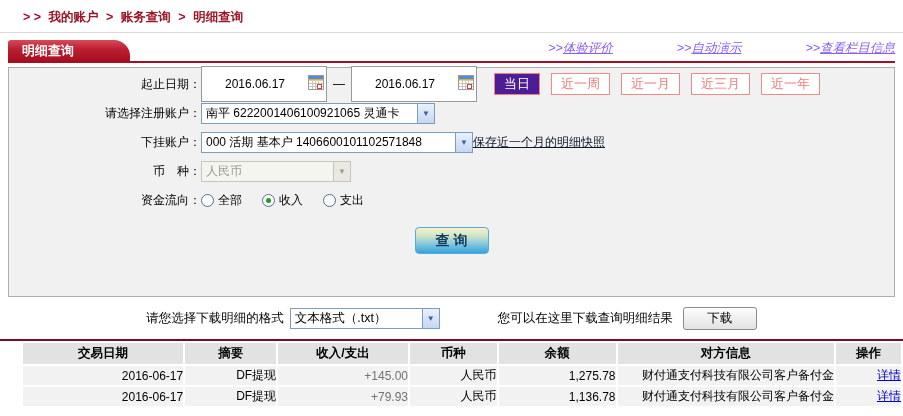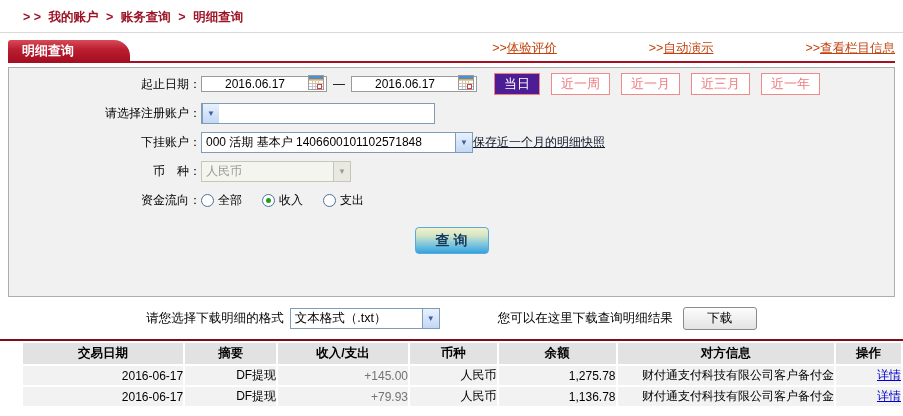--- a/index.html
+++ b/index.html
@@ -13,30 +13,30 @@
   .bc-item { cursor:pointer; }
 
   
   .tabrow { margin:7px 8px 0 8px; display:flex; justify-content:space-between;
     align-items:flex-end; border-bottom:2px solid #a60f22; }
   .tab { width:122px; height:21px; line-height:21px; padding-left:14px; color:#fff;
     font-weight:bold; font-size:13px;
     background:linear-gradient(180deg,#d84a57 0%,#bb1e31 45%,#a60f22 100%);
     border-radius:3px 16px 0 0; }
   .toplinks { display:flex; align-items:center; padding-bottom:4px; }
-  .toplink { margin-left:92px; color:#c2410c; font-size:12.5px; cursor:pointer; white-space:nowrap; }
+  .toplink { margin-left:64px; color:#8b5cf6; font-size:12.5px; cursor:pointer; white-space:nowrap;font-style:italic; }
   .toplink .lbl { text-decoration:underline; }
 
   
   .panel { margin:4px 8px 0 8px; border:1px solid #adadad; background:#f1f1f1;
     padding:5px 0 14px 0; height:230px; }
   .frow { display:flex; align-items:center; margin-bottom:7px; height:22px; }
   .flabel { width:192px; text-align:right; flex:0 0 192px; }
 
-  .datebox { width:126px; height:16px; background:#fff; border:1px solid #9a9a9a;
+  .datebox { width:126px; height:36px; background:#fff; border:1px solid #9a9a9a;
     display:flex; align-items:center; margin-right:6px; }
   .datebox .dtxt { flex:1; text-align:center; font-size:12px; }
   .datebox .cal { flex:0 0 16px; margin-right:2px; cursor:pointer; }
   .datesep { margin:0 6px 0 0; }
 
   .qbtn { height:22px; line-height:20px; padding:0 9px; margin-left:11px; background:#fff;
     border:1px solid #f08a8a; color:#ef7b7b; font-size:13px; text-align:center; cursor:pointer; }
   .qbtn.active { background:#4c1d95; color:#fff; border-color:#f57e7e; }
 
   .sel { height:21px; background:#fff; border:1px solid #7f9db9; display:flex;
@@ -150,20 +150,21 @@
       <span class="qbtn active">当日</span>
       <span class="qbtn">近一周</span>
       <span class="qbtn">近一月</span>
       <span class="qbtn">近三月</span>
       <span class="qbtn">近一年</span>
     </div>
 
     <div class="frow">
       <span class="flabel">请选择注册账户：</span>
       <span class="sel" style="width:234px">
+        <span class="stxt">南平 6222001406100921065 灵通卡</span>
         <span class="sarrow">▼</span>
       </span>
     </div>
 
     <div class="frow">
       <span class="flabel">下挂账户：</span>
       <span class="sel" style="width:272px">
         <span class="stxt">000 活期 基本户 1406600101102571848</span>
         <span class="sarrow">▼</span>
       </span>

